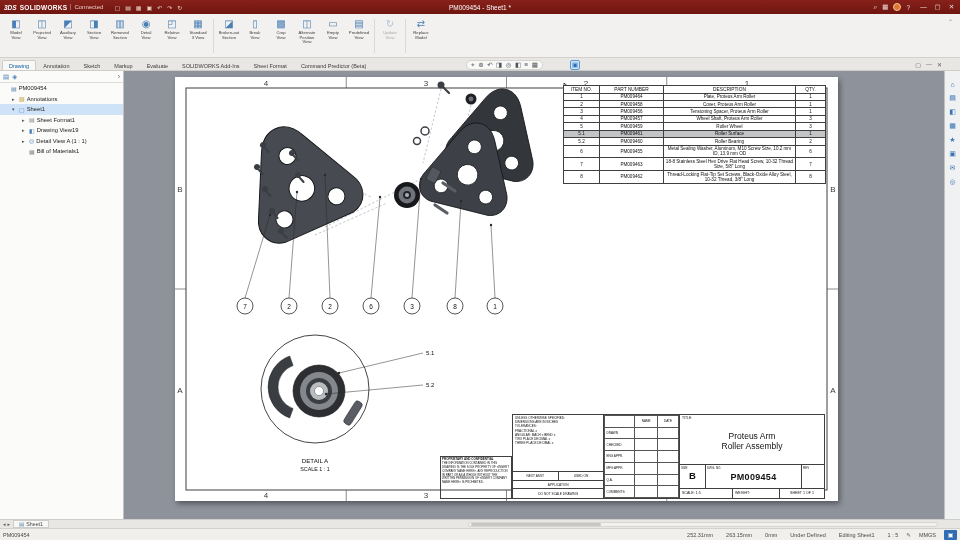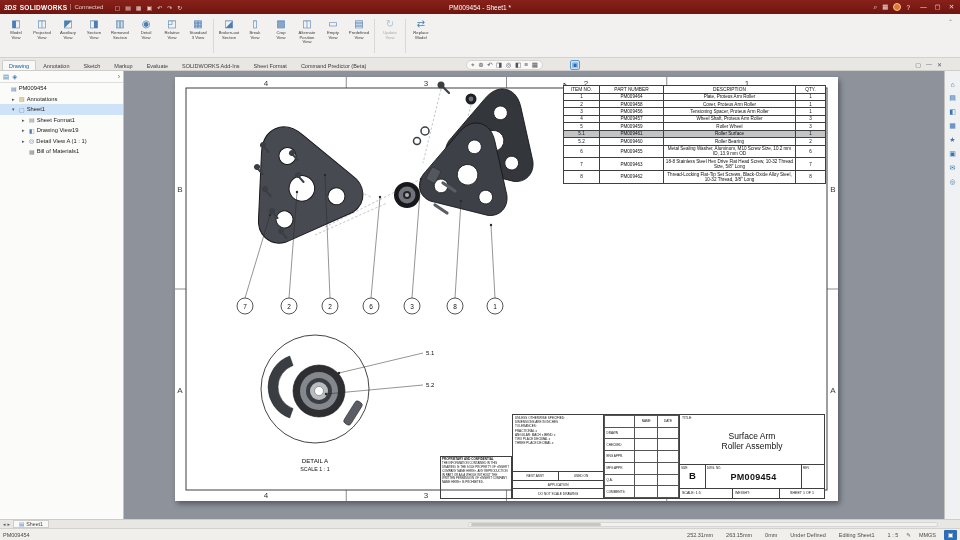--- a/index.html
+++ b/index.html
@@ -606,21 +606,21 @@
                 <tr>
                       <td>COMMENTS:</td>
                       <td></td>
                       <td></td>
                     </tr>
               </tbody>
                 </table>
             </div>
             <div class="tcol ttl">
               <div class="ttl-label">TITLE:</div>
-              <div class="ttl-text">Surface Arm
+              <div class="ttl-text">Proteus Arm
 Roller Assembly</div>
               <div class="ttl-grid">
                 <div class="cell-size">
                     <span class="lbl">SIZE</span>
                     <span class="big">B</span>
                   </div>
                 <div class="cell-dwg">
                     <span class="lbl">DWG.  NO.</span>
                     <span class="big">PM009454</span>
                   </div>

